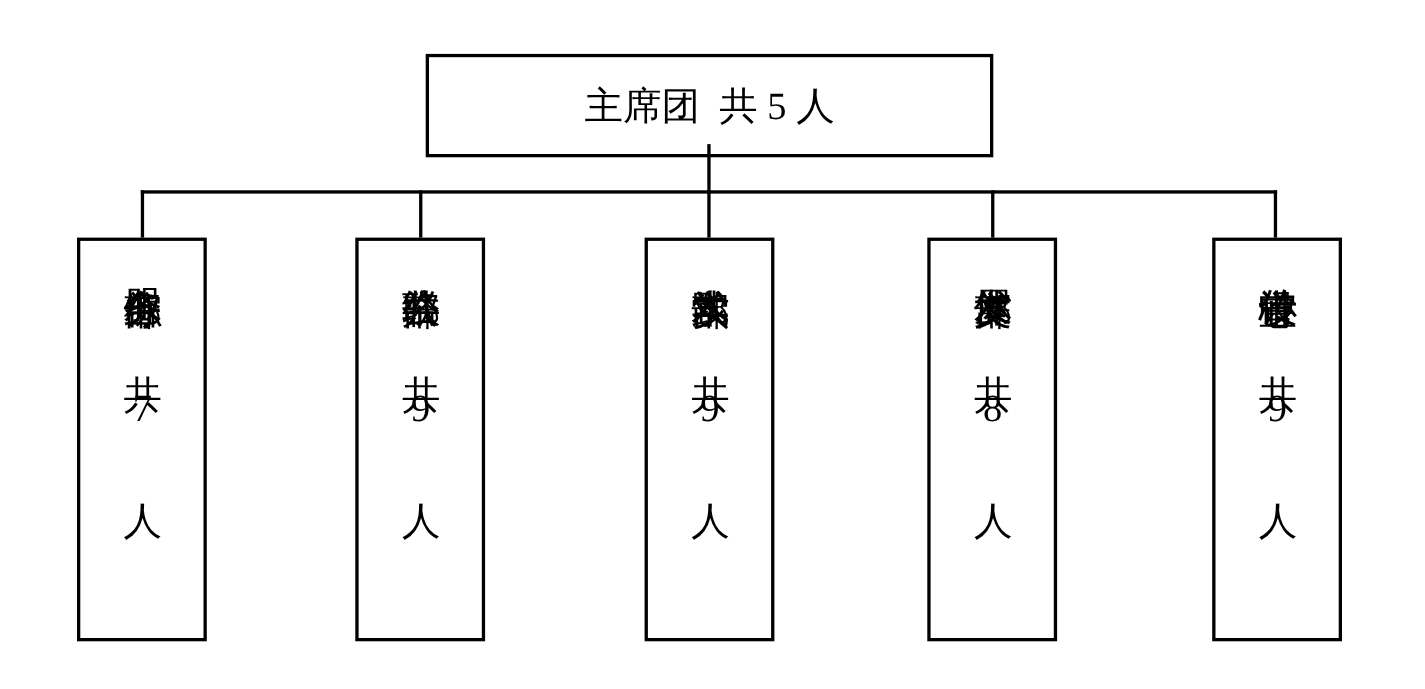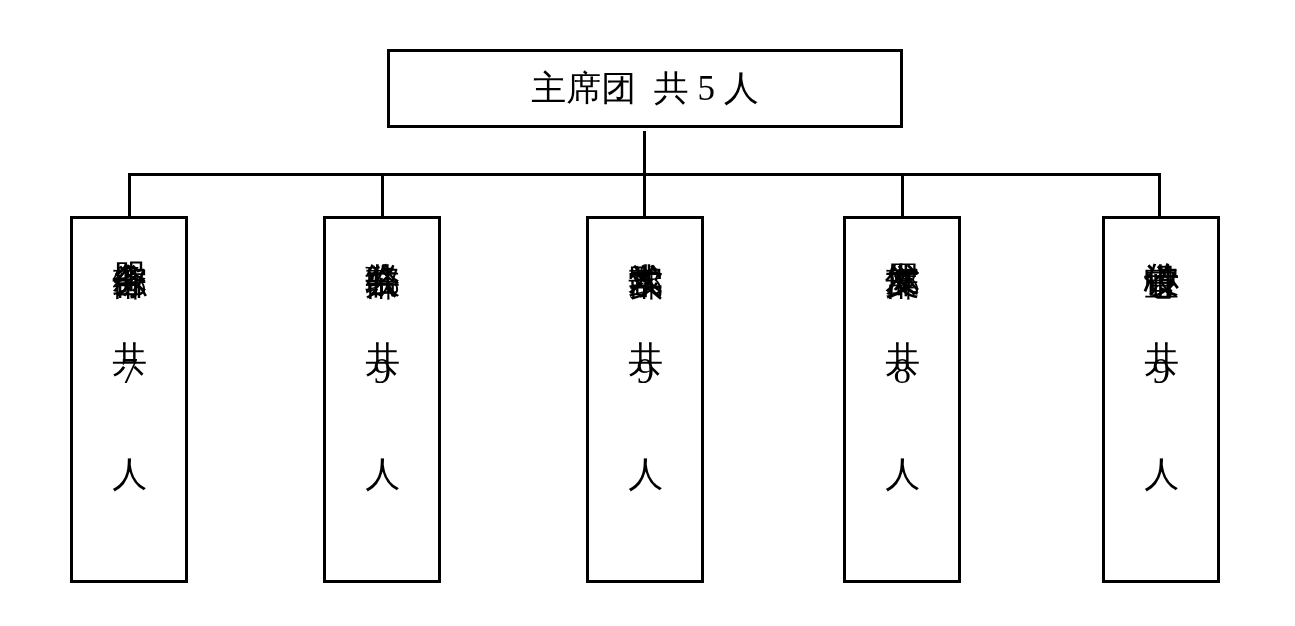--- a/index.html
+++ b/index.html
@@ -23,21 +23,21 @@
     box-sizing: border-box;
     background: #ffffff;
     border: 3px solid #000000;
   }
 
   
   .root-box {
     left: 387px;
     top: 49px;
     width: 516px;
-    height: 79px;
+    height: 94px;
     display: flex;
     align-items: center;
     justify-content: center;
   }
   .root-label {
     font-size: 35px;
     line-height: 1;
     color: #000000;
     white-space: pre;
     letter-spacing: 0px;

